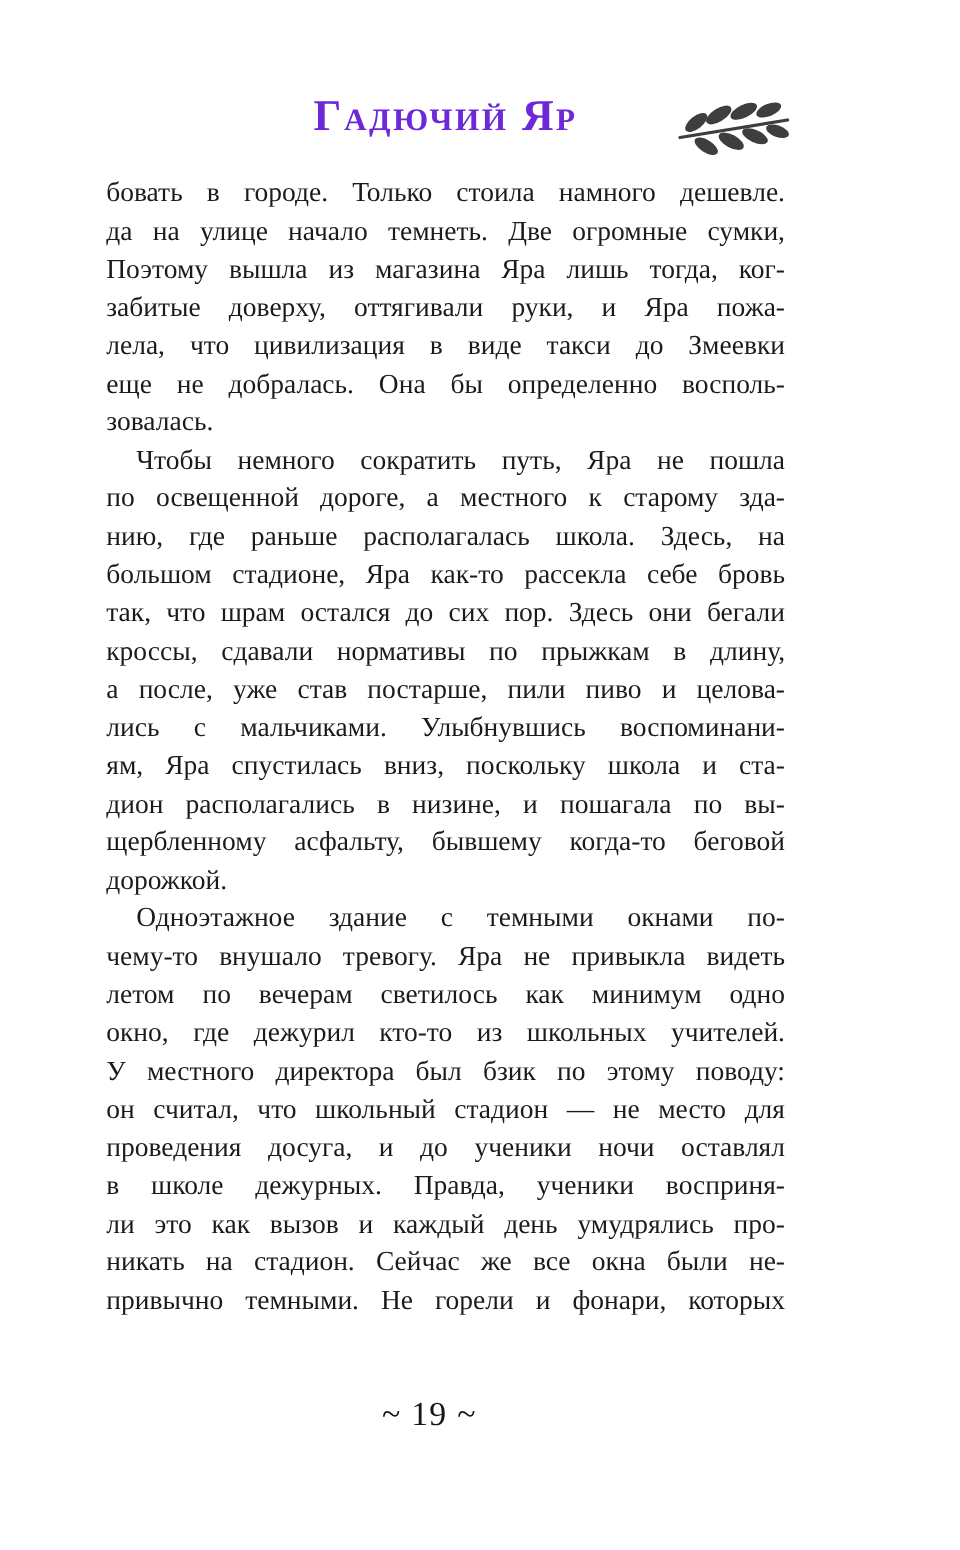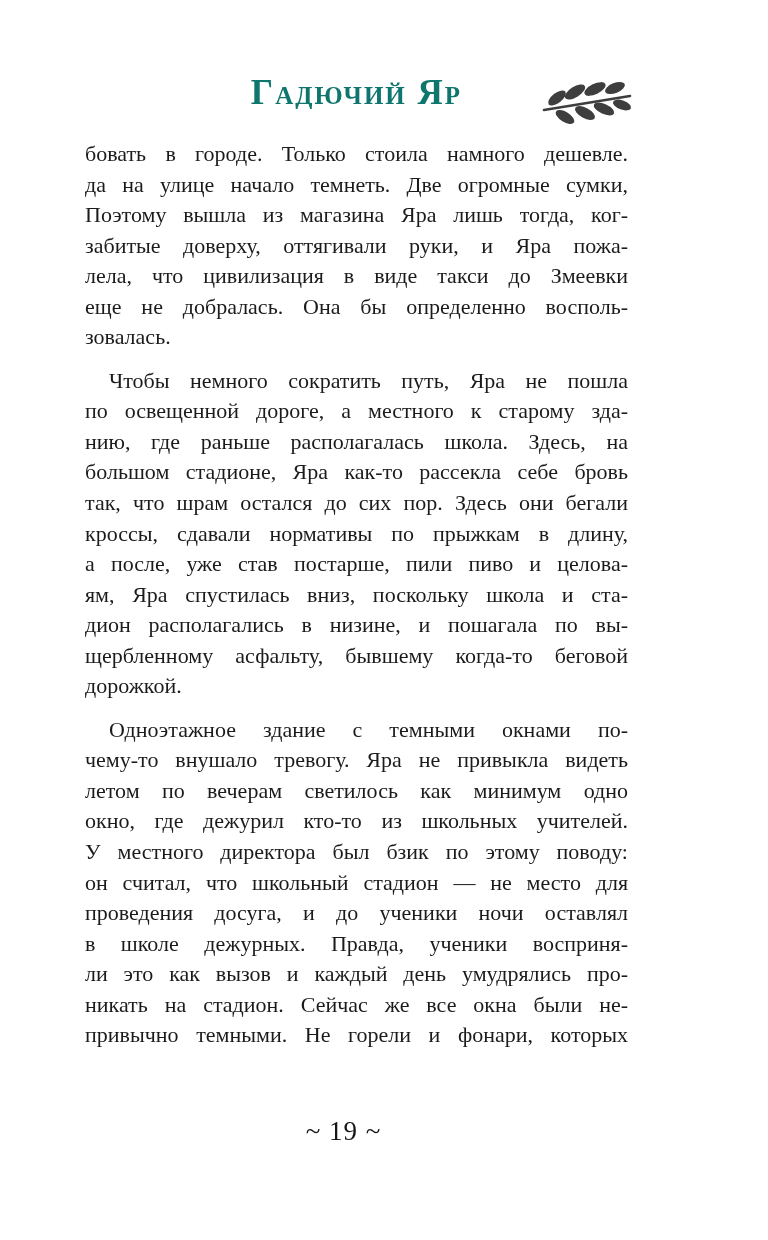--- a/index.html
+++ b/index.html
@@ -25,21 +25,21 @@
     width: 543px;
     text-align: center;
   }
   .page-title {
     display: inline-block;
     font-size: 35px;
     line-height: 40px;
     font-weight: 700;
     font-variant-caps: small-caps;
     letter-spacing: 2px;
-    color: #0f766e;
+    color: #6d28d9;
   }
   .ornament {
     position: absolute;
     left: 541px;
     top: 79px;
     width: 92px;
     height: 46px;
     color: var(--ornament, #3e3e3e);
   }
   .body-block {
@@ -49,21 +49,21 @@
     width: 543px;
     font-size: 22px;
     line-height: 30.55px;
     color: var(--ink, #1b1b1b);
   }
   .line {
     text-align: justify;
     text-align-last: justify;
     text-justify: inter-word;
   }
-  .line.indent { text-indent: 24px; margin-top: 13px; }
+  .line.indent { text-indent: 24px; }
   .line.last { text-align-last: left; }
   .footer-row {
     position: absolute;
     left: 72px;
     top: 1114px;
     width: 543px;
     text-align: center;
     font-size: 27px;
     line-height: 34px;
     letter-spacing: 1px;
@@ -104,20 +104,21 @@
         <div class="line last">зовалась.</div>
       </div>
       <div class="para">
         <div class="line indent">Чтобы немного сократить путь, Яра не пошла</div>
         <div class="line">по освещенной дороге, а местного к старому зда-</div>
         <div class="line">нию, где раньше располагалась школа. Здесь, на</div>
         <div class="line">большом стадионе, Яра как-то рассекла себе бровь</div>
         <div class="line">так, что шрам остался до сих пор. Здесь они бегали</div>
         <div class="line">кроссы, сдавали нормативы по прыжкам в длину,</div>
         <div class="line">а после, уже став постарше, пили пиво и целова-</div>
+        <div class="line">лись с мальчиками. Улыбнувшись воспоминани-</div>
         <div class="line">ям, Яра спустилась вниз, поскольку школа и ста-</div>
         <div class="line">дион располагались в низине, и пошагала по вы-</div>
         <div class="line">щербленному асфальту, бывшему когда-то беговой</div>
         <div class="line last">дорожкой.</div>
       </div>
       <div class="para">
         <div class="line indent">Одноэтажное здание с темными окнами по-</div>
         <div class="line">чему-то внушало тревогу. Яра не привыкла видеть</div>
         <div class="line">летом по вечерам светилось как минимум одно</div>
         <div class="line">окно, где дежурил кто-то из школьных учителей.</div>

